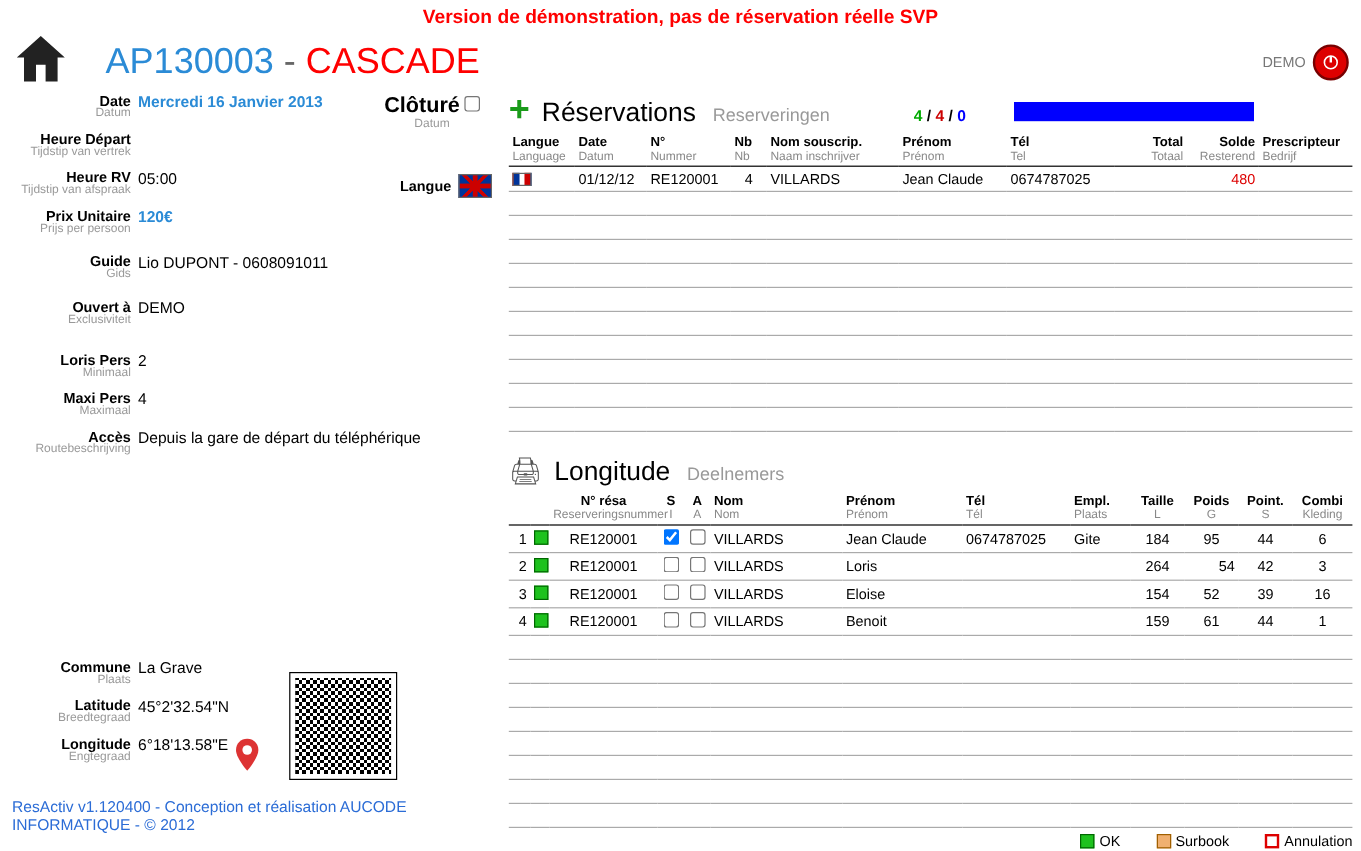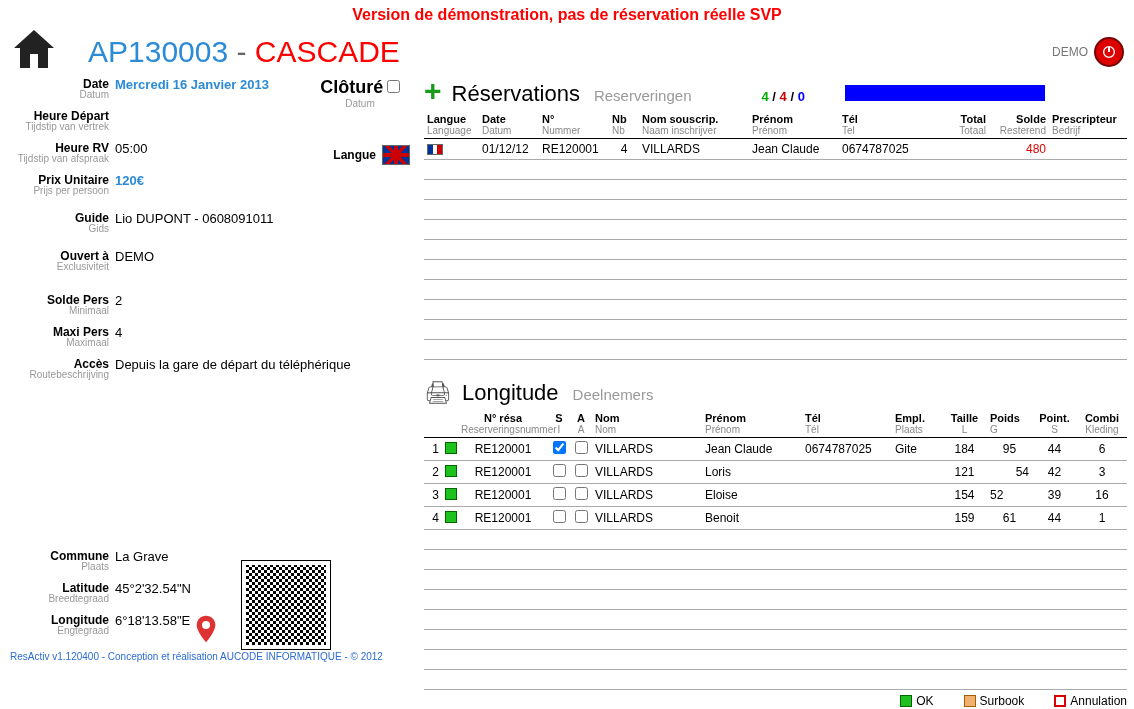--- a/index.html
+++ b/index.html
@@ -149,22 +149,22 @@
   .red-text { color:#d00; }
   .printer { font-size:22px; cursor:pointer; color:#555;}
   .sq { width:12px; height:12px; display:inline-block; border:1px solid #060;}
   .sq.green { background:#1ec21e; }
   .sq.orange { background:#f0b070; border-color:#a06000;}
   .sq.red { background:#fff; border:2px solid #d00;}
   .legend { display:flex; gap:30px; justify-content:flex-end; margin-top:4px; font-size:12px;}
   .legend span{ display:flex; align-items:center; gap:4px;}
   .footer {
     color:#2b6cd6;
-    font-size:10px;
-    margin-top:2px;
+    font-size:13px;
+    margin-top:16px;
   }
   .flag-fr {
     display:inline-block; width:16px; height:11px;
     background: linear-gradient(90deg,#003399 0 33%,#fff 33% 66%,#cc0000 66%);
     border:1px solid #666;
     vertical-align:middle;
   }
   .flag-uk {
     display:inline-block; width:28px; height:20px;
     background:
@@ -255,21 +255,21 @@
     </div>
     <div class="field-row" style="margin-top:10px">
       <div class="field-label">
           <span class="fr">Ouvert à</span>
           <span class="nl">Exclusiviteit</span>
         </div>
       <div class="field-value">DEMO</div>
     </div>
     <div class="field-row" style="margin-top:16px">
       <div class="field-label">
-          <span class="fr">Solde Pers</span>
+          <span class="fr">Loris Pers</span>
           <span class="nl">Minimaal</span>
         </div>
       <div class="field-value">2</div>
     </div>
     <div class="field-row">
       <div class="field-label">
           <span class="fr">Maxi Pers</span>
           <span class="nl">Maximaal</span>
         </div>
       <div class="field-value">4</div>
@@ -429,21 +429,21 @@
             <th></th>
             <th></th>
             <th style="text-align:center">N° résa<span class="nl">Reserveringsnummer</span></th>
             <th style="text-align:center">S<span class="nl">I</span></th>
             <th style="text-align:center">A<span class="nl">A</span></th>
             <th>Nom<span class="nl">Nom</span></th>
             <th>Prénom<span class="nl">Prénom</span></th>
             <th>Tél<span class="nl">Tél</span></th>
             <th>Empl.<span class="nl">Plaats</span></th>
             <th style="text-align:center">Taille<span class="nl">L</span></th>
-            <th style="text-align:left">Poids<span class="nl">G</span></th>
+            <th style="text-align:center">Poids<span class="nl">G</span></th>
             <th style="text-align:center">Point.<span class="nl">S</span></th>
             <th style="text-align:center">Combi<span class="nl">Kleding</span></th>
           </tr>
         </thead>
       <tbody id="ins-body">
           <tr>
             <td style="text-align:right">1</td>
             <td><span class="sq green"></span></td>
             <td style="text-align:center">RE120001</td>
             <td style="text-align:center"><input type="checkbox" checked="" style=""></td>
@@ -460,37 +460,37 @@
           <tr>
             <td style="text-align:right">2</td>
             <td><span class="sq green"></span></td>
             <td style="text-align:center">RE120001</td>
             <td style="text-align:center"><input type="checkbox" style=""></td>
             <td style="text-align:center"><input type="checkbox" style=""></td>
             <td>VILLARDS</td>
             <td>Loris</td>
             <td></td>
             <td></td>
-            <td style="text-align:center">121</td>
+            <td style="text-align:center">264</td>
             <td style="text-align:right">54</td>
             <td style="text-align:center">42</td>
             <td style="text-align:center">3</td>
           </tr>
           <tr>
             <td style="text-align:right">3</td>
             <td><span class="sq green"></span></td>
             <td style="text-align:center">RE120001</td>
             <td style="text-align:center"><input type="checkbox" style=""></td>
             <td style="text-align:center"><input type="checkbox" style=""></td>
             <td>VILLARDS</td>
             <td>Eloise</td>
             <td></td>
             <td></td>
             <td style="text-align:center">154</td>
-            <td style="text-align:left">52</td>
+            <td style="text-align:center">52</td>
             <td style="text-align:center">39</td>
             <td style="text-align:center">16</td>
           </tr>
           <tr>
             <td style="text-align:right">4</td>
             <td><span class="sq green"></span></td>
             <td style="text-align:center">RE120001</td>
             <td style="text-align:center"><input type="checkbox" style=""></td>
             <td style="text-align:center"><input type="checkbox" style=""></td>
             <td>VILLARDS</td>

